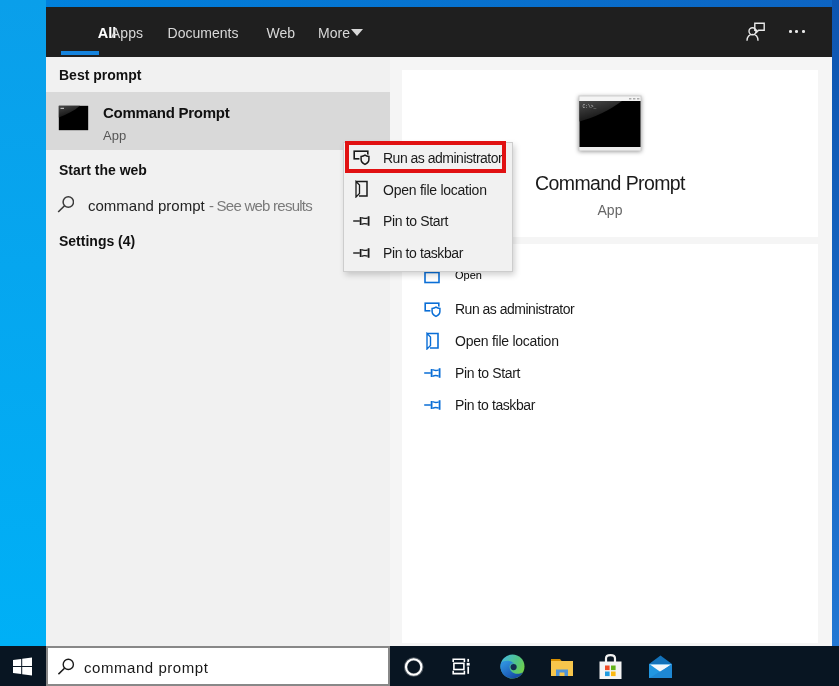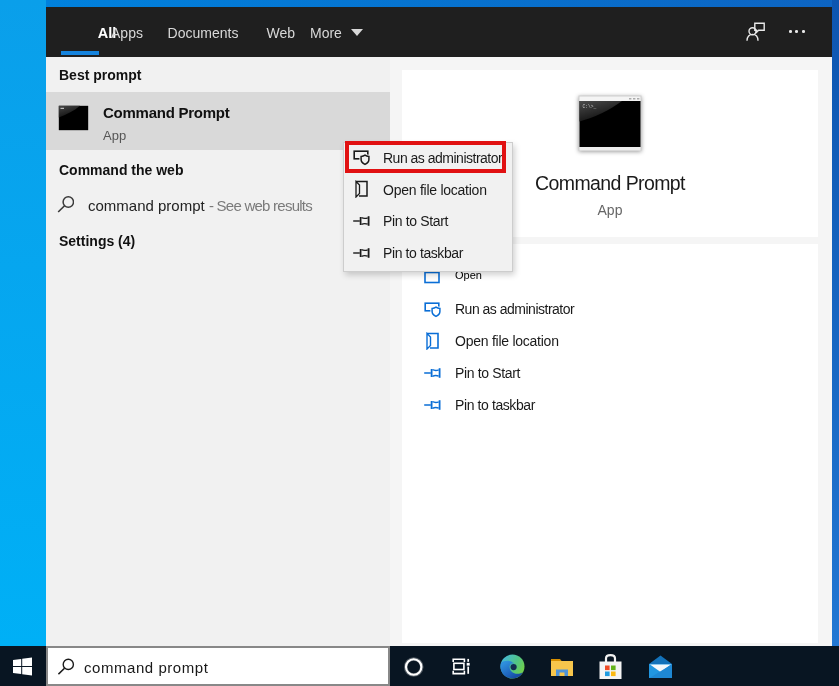--- a/index.html
+++ b/index.html
@@ -13,21 +13,21 @@
 <div class="abs" style="left:0;top:0;width:46px;height:646px;background:linear-gradient(180deg,#0a9fea,#00b0f6);"></div>
 <div class="abs" style="left:46px;top:0;width:786px;height:7px;background:linear-gradient(90deg,#0081dd,#0d64c2);"></div>
 <div class="abs" style="left:832px;top:0;width:7px;height:646px;background:linear-gradient(180deg,#0d55b0,#2277d3);"></div>
 
 <div class="abs" style="left:46px;top:7px;width:786px;height:50px;background:#1f1f1f;"></div>
 <div class="abs" id="tabAll" style="left:46px;top:25px;width:68px;text-align:center;font-size:14.5px;font-weight:bold;color:#fff;margin-left:27px;">All</div>
 <div class="abs" style="left:61px;top:51px;width:38px;height:4px;background:#1583dd;"></div>
 <div class="abs" id="tabApps" style="left:107px;top:25px;width:40px;text-align:center;font-size:14px;color:#d8d8d8;">Apps</div>
 <div class="abs" id="tabDocs" style="left:163px;top:25px;width:80px;text-align:center;font-size:14px;color:#d8d8d8;">Documents</div>
 <div class="abs" id="tabWeb" style="left:255px;top:25px;width:40px;text-align:right;font-size:14px;color:#d8d8d8;">Web</div>
-<div class="abs" id="tabMore" style="left:310px;top:25px;width:40px;text-align:left;font-size:14px;color:#d8d8d8;">More</div>
+<div class="abs" id="tabMore" style="left:310px;top:25px;width:40px;text-align:right;font-size:14px;color:#d8d8d8;">More</div>
 <div class="abs" style="left:351px;top:29px;width:0;height:0;border-left:6px solid transparent;border-right:6px solid transparent;border-top:7px solid #d8d8d8;"></div>
 
 <svg class="abs" style="left:745px;top:21px;" width="22" height="21" viewBox="0 0 22 21">
   <circle cx="7.5" cy="10.2" r="3.5" fill="none" stroke="#e8e8e8" stroke-width="1.4"></circle>
   <path d="M2,19.8 c0,-4.2 2.4,-6.4 5.5,-6.4 c3.1,0 5.5,2.2 5.5,6.4" fill="none" stroke="#e8e8e8" stroke-width="1.4"></path>
   <path d="M9.8,2.2 h9.4 v7 h-5.6 l-2.1,2.1 v-2.1 h-1.7 z" fill="none" stroke="#e8e8e8" stroke-width="1.4"></path>
 </svg>
 <div class="abs" style="left:789px;top:30px;width:15.5px;display:flex;justify-content:space-between;">
   <div style="width:2.6px;height:2.6px;border-radius:50%;background:#e8e8e8;"></div>
   <div style="width:2.6px;height:2.6px;border-radius:50%;background:#e8e8e8;"></div>
@@ -46,21 +46,21 @@
     <linearGradient id="cg2" x1="0" y1="0" x2="0.55" y2="1">
       <stop offset="0" stop-color="#474747"></stop>
         <stop offset="1" stop-color="#0c0c0c"></stop>
     </linearGradient>
   </defs>
   <rect x="2.5" y="2.8" width="3.5" height="1.1" fill="#cccccc"></rect>
 </svg>
 <div class="abs" style="left:103px;top:104px;font-size:15px;font-weight:bold;letter-spacing:-0.25px;color:#111;">Command Prompt</div>
 <div class="abs" style="left:103px;top:128px;font-size:13px;color:#555;">App</div>
 
-<div class="abs" style="left:59px;top:162px;font-size:14px;font-weight:bold;color:#111;">Command the web</div>
+<div class="abs" style="left:59px;top:162px;font-size:14px;font-weight:bold;color:#111;">Start the web</div>
 <svg class="abs" style="left:57px;top:196px;" width="17" height="17" viewBox="0 0 17 17">
   <circle cx="11.3" cy="6" r="5.2" fill="none" stroke="#3a3a3a" stroke-width="1.5"></circle>
   <line x1="7.5" y1="9.8" x2="1.2" y2="16" stroke="#3a3a3a" stroke-width="1.6"></line>
 </svg>
 <div class="abs" style="left:88px;top:197px;font-size:15px;color:#222;">command prompt <span style="color:#7a7a7a;letter-spacing:-0.75px;"> - See web results</span></div>
 <div class="abs" style="left:59px;top:233px;font-size:14px;font-weight:bold;color:#111;">Settings (4)</div>
 
 <div class="abs" style="left:390px;top:57px;width:442px;height:589px;background:#f5f5f5;"></div>
 <div class="abs" style="left:402px;top:70px;width:416px;height:167px;background:#fff;"></div>
 <div class="abs" style="left:402px;top:244px;width:416px;height:399px;background:#fff;"></div>

